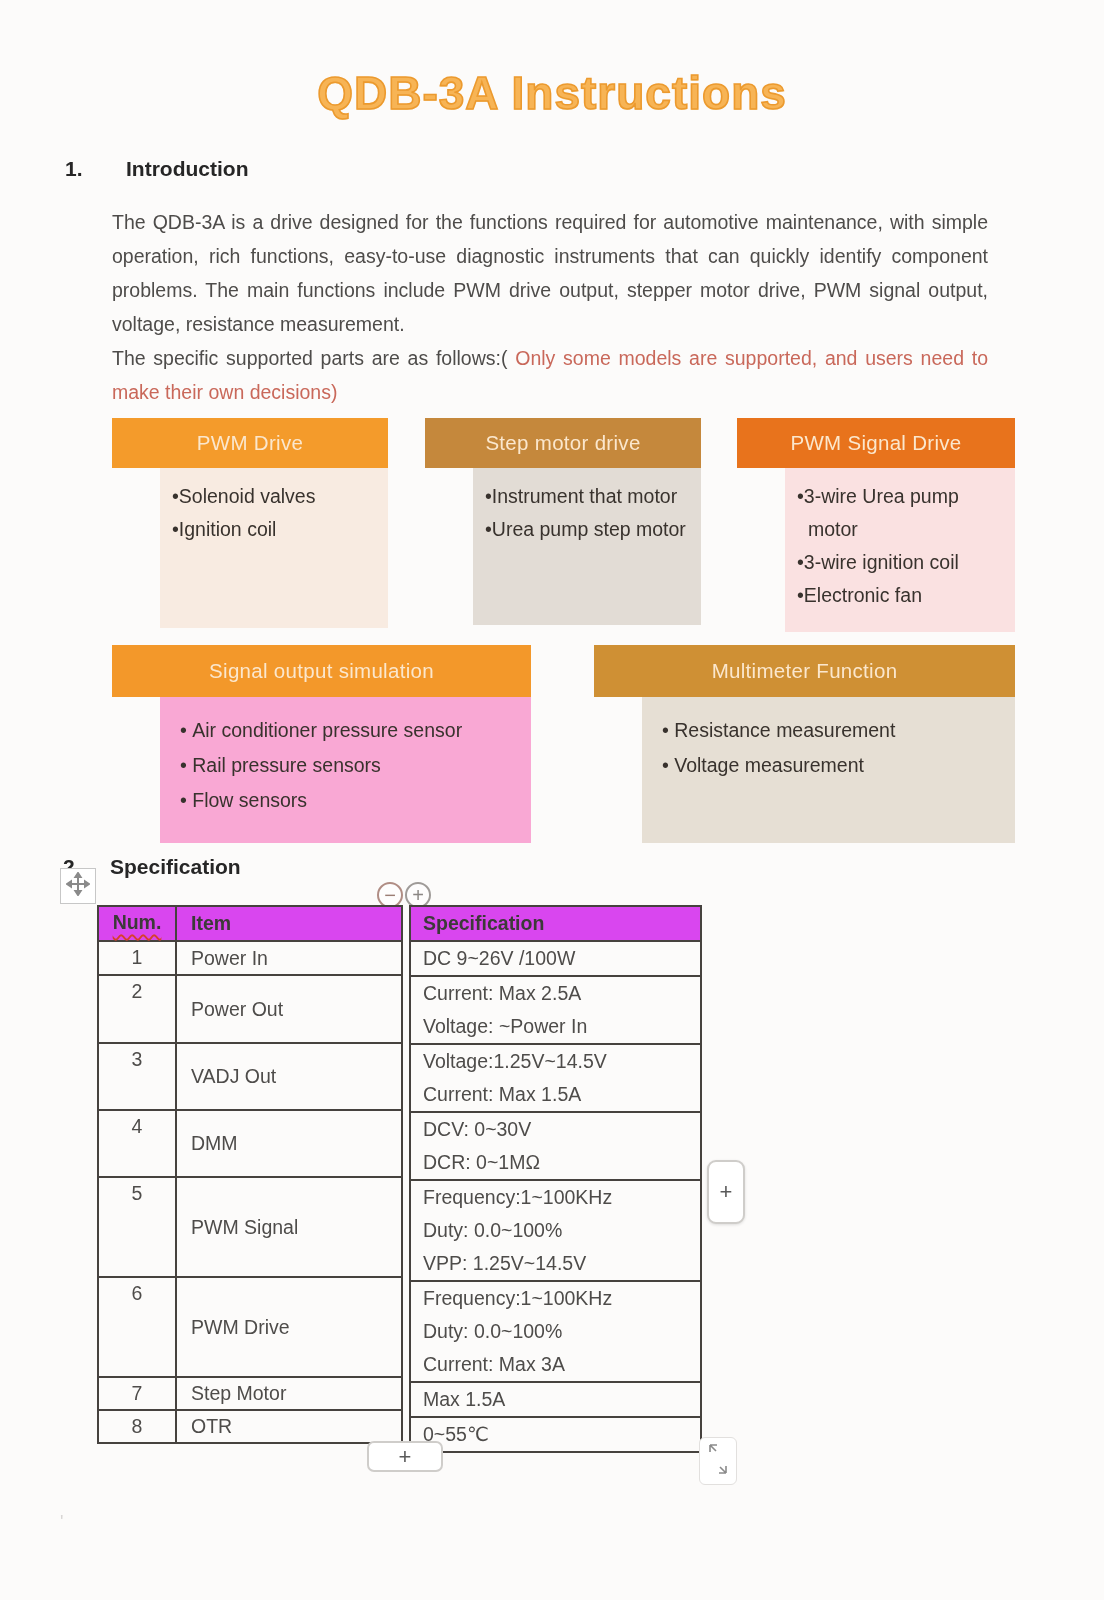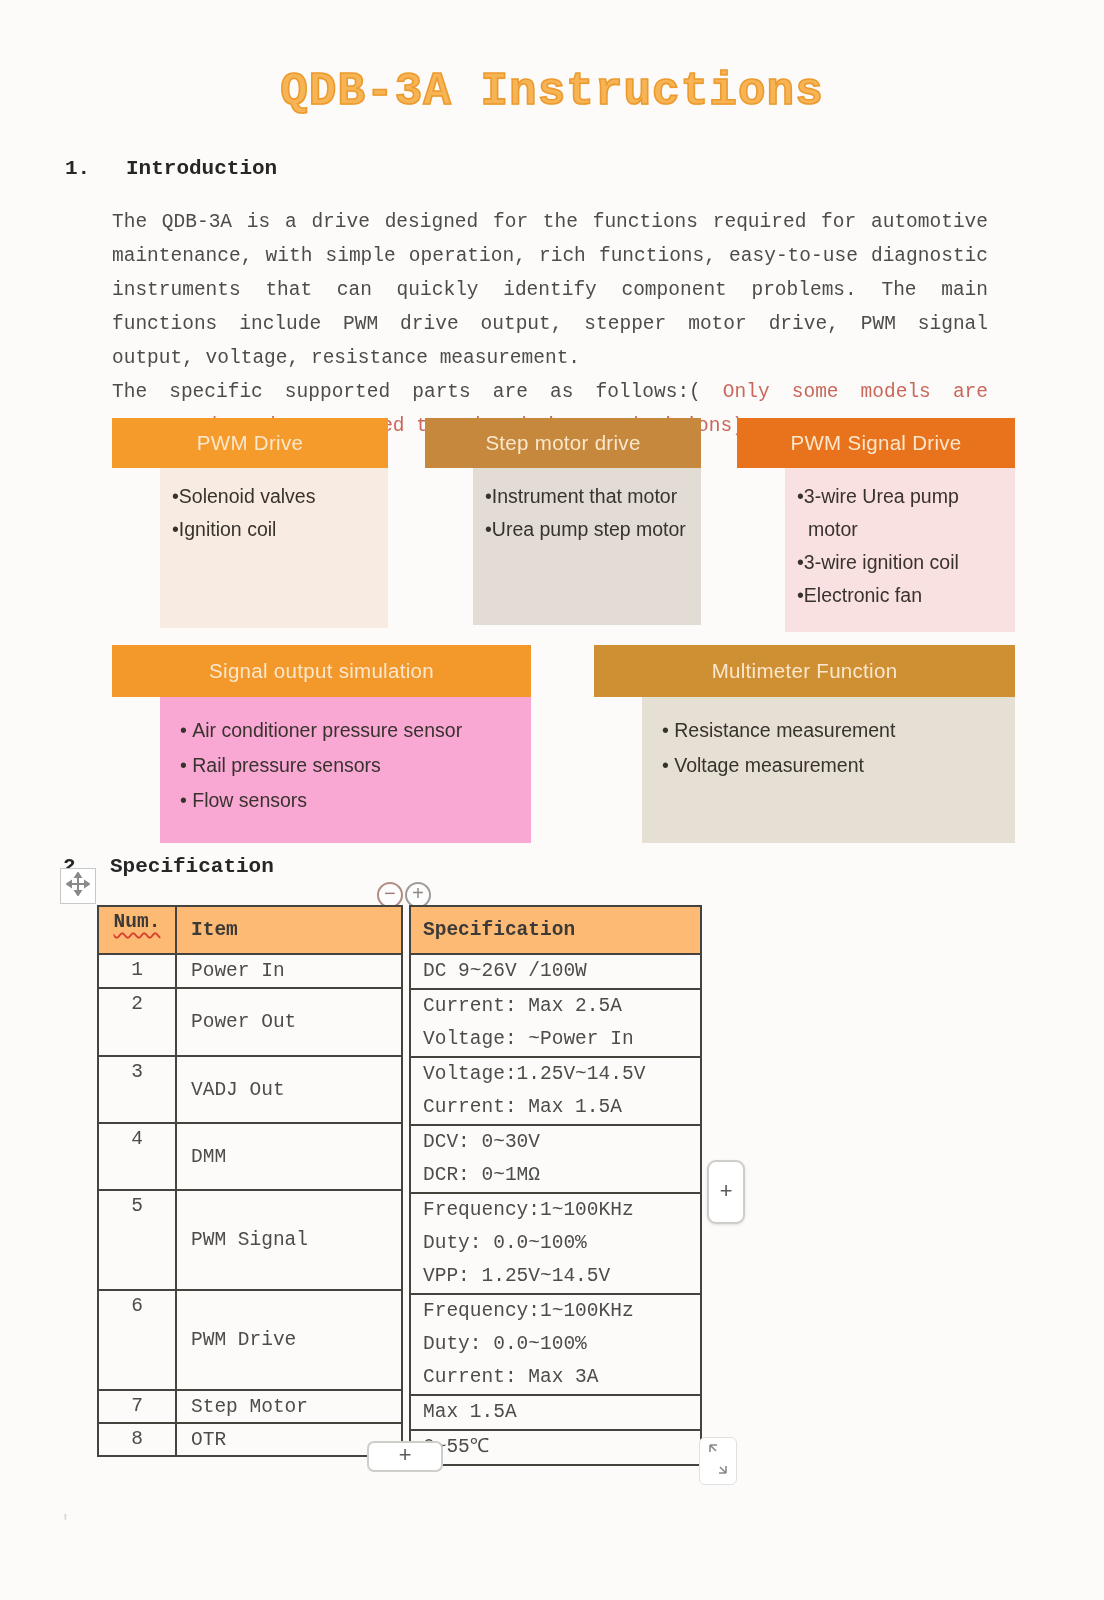--- a/index.html
+++ b/index.html
@@ -2,21 +2,21 @@
 <html><head>
 <meta charset="utf-8">
 <style>
   html,body{margin:0;padding:0;}
   body{
     width:1104px;height:1600px;position:relative;
     background:#fcfbfa;
     font-family:"Liberation Sans","DejaVu Sans",sans-serif;
     color:#4a4a4a;overflow:hidden;
   }
-  .abs{position:absolute;font-family:Liberation Mono, monospace;}
+  .abs{position:absolute;}
 
   
   .doc-title{
     left:0;right:0;top:66px;text-align:center;
     font-size:46px;font-weight:bold;letter-spacing:1px;
     color:#f7b455;
     -webkit-text-stroke:1.6px #ec9a2e;
     text-shadow:0 1px 0 #f3d9a8;
   }
 
@@ -85,21 +85,21 @@
   table.spec td{
     border:2px solid #46423e;font-size:19.5px;color:#4e4c4a;
     padding:0;box-sizing:border-box;
   }
   #spec-left{left:97px;top:905px;width:306px;}
   #spec-right{left:409px;top:905px;width:293px;}
   #spec-left td.num{width:78px;text-align:center;vertical-align:top;padding-top:4px;}
   #spec-left td.item{vertical-align:middle;padding-left:14px;}
   #spec-right td{vertical-align:middle;padding-left:12px;}
   .spec .head td{
-    background:#fdba74;color:#3c3a38;font-weight:bold;height:48px;
+    background:#d946ef;color:#3c3a38;font-weight:bold;height:35px;
     vertical-align:middle;
   }
   .spec .head td.num{padding-top:0;}
   .squiggle{
     text-decoration:underline;
     text-decoration-style:wavy;
     text-decoration-color:#d6402c;
     text-decoration-thickness:2px;
     text-underline-offset:5px;
   }

